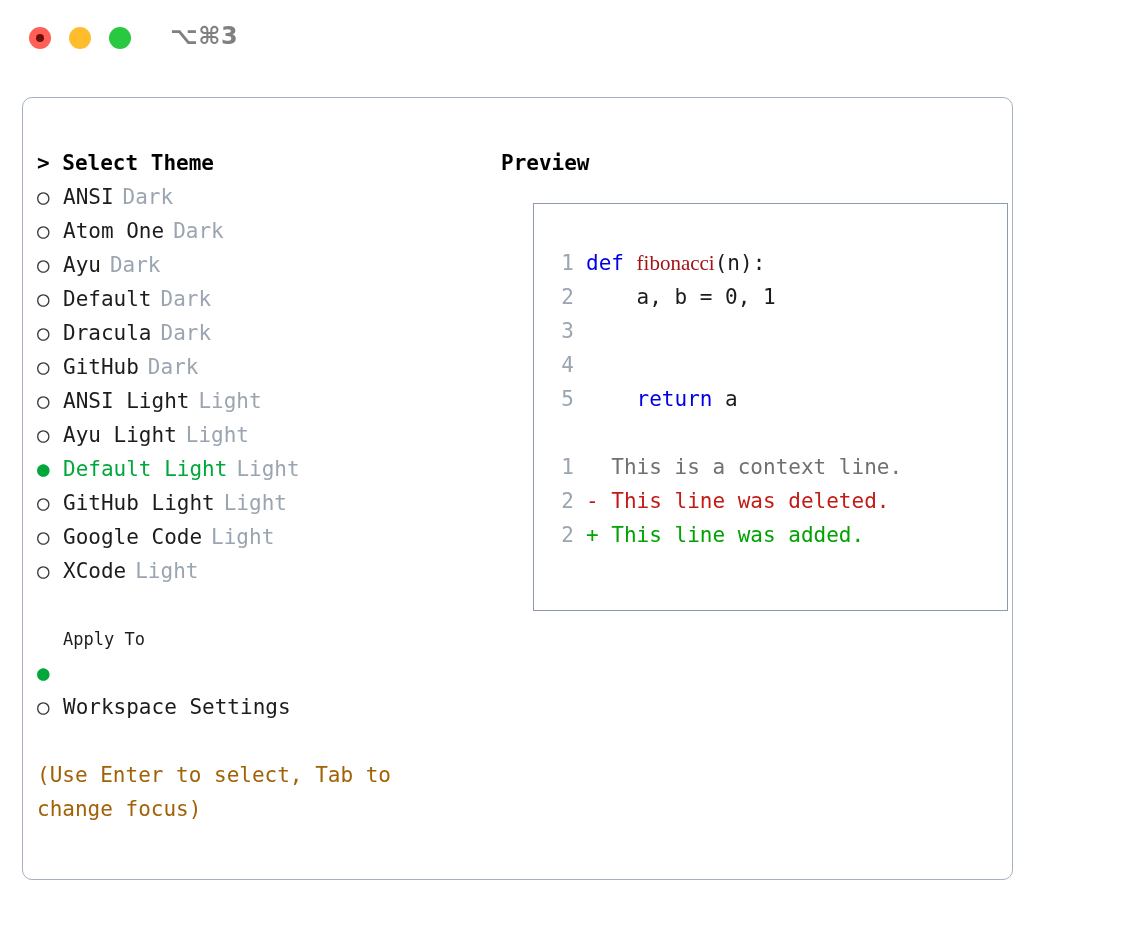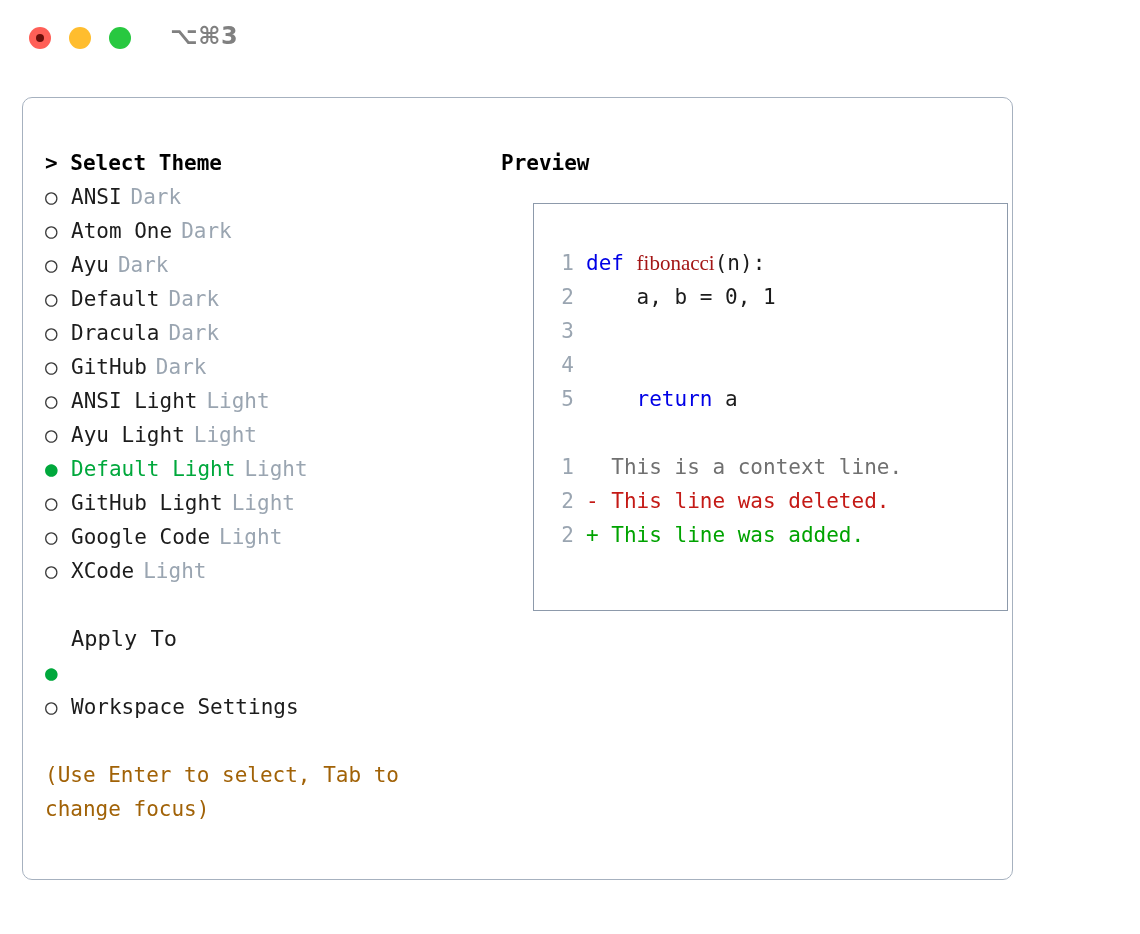--- a/index.html
+++ b/index.html
@@ -72,21 +72,20 @@
     box-sizing: border-box;
     background: #ffffff;
   }
 
   
   #left-col {
     position: absolute;
     left: 14px;
     top: 48px;
     width: 460px;
-    margin-left: 8px;
   }
   #right-col {
     position: absolute;
     left: 478px;
     top: 48px;
     width: 500px;
   }
 
   .section-header {
     font-size: 21px;
@@ -120,21 +119,21 @@
   .row.selected .item-label { color: #00a83c; }
   .item-label { color: #1c1c1c; }
   .variant-label {
     color: #9aa5b1;
     padding-left: 9px;
   }
 
   .spacer-row { height: 34px; }
 
   .apply-title {
-    font-size: 22px;
+    font-size: 17px;
     line-height: 34px;
     color: #1c1c1c;
     padding-left: 26px;
     white-space: pre;
   }
 
   #hint {
     margin-top: 34px;
     font-size: 21px;
     line-height: 34px;

